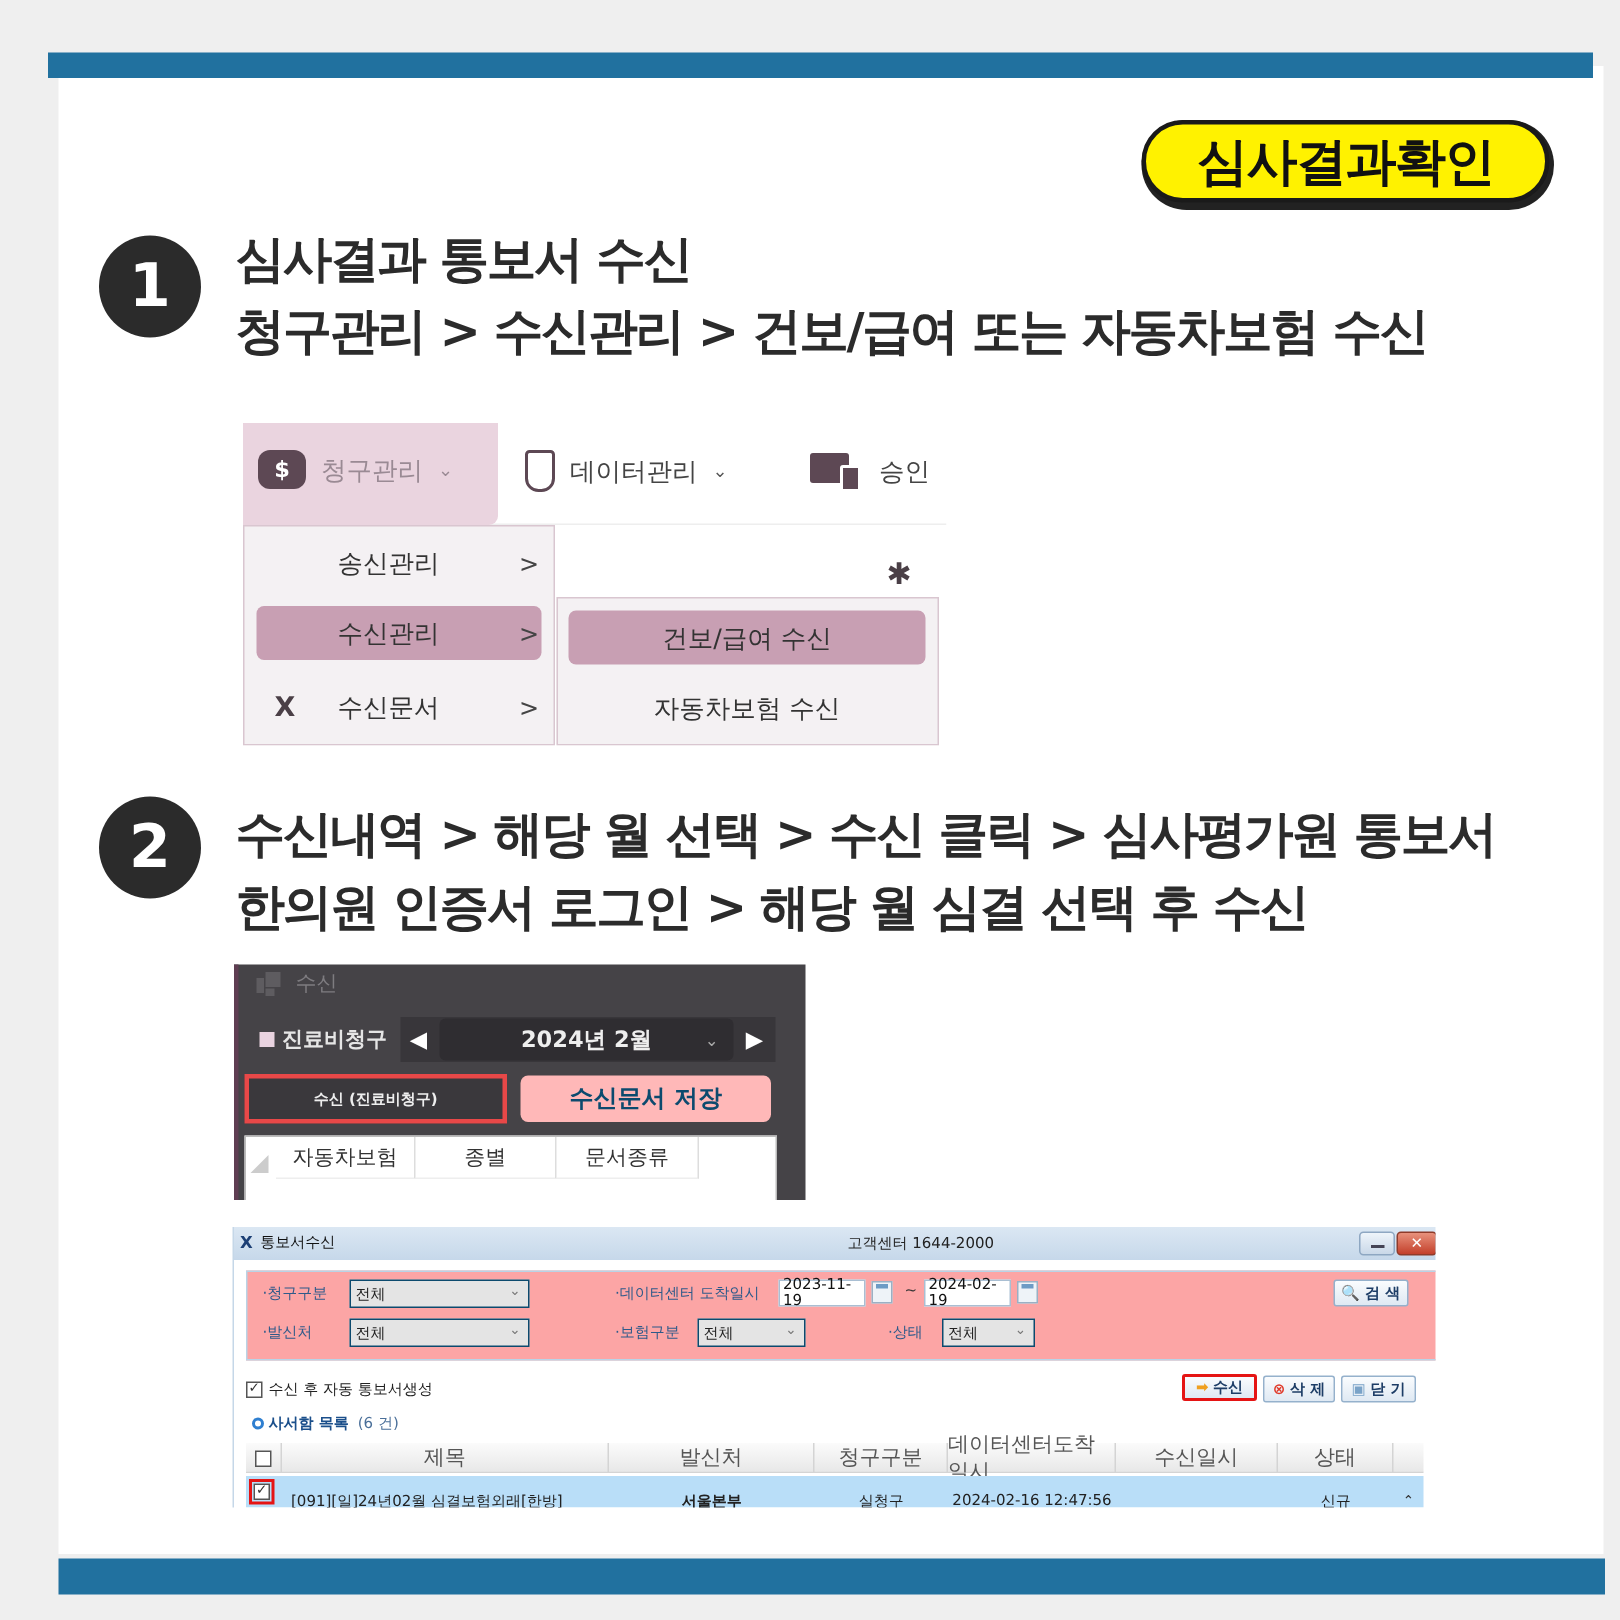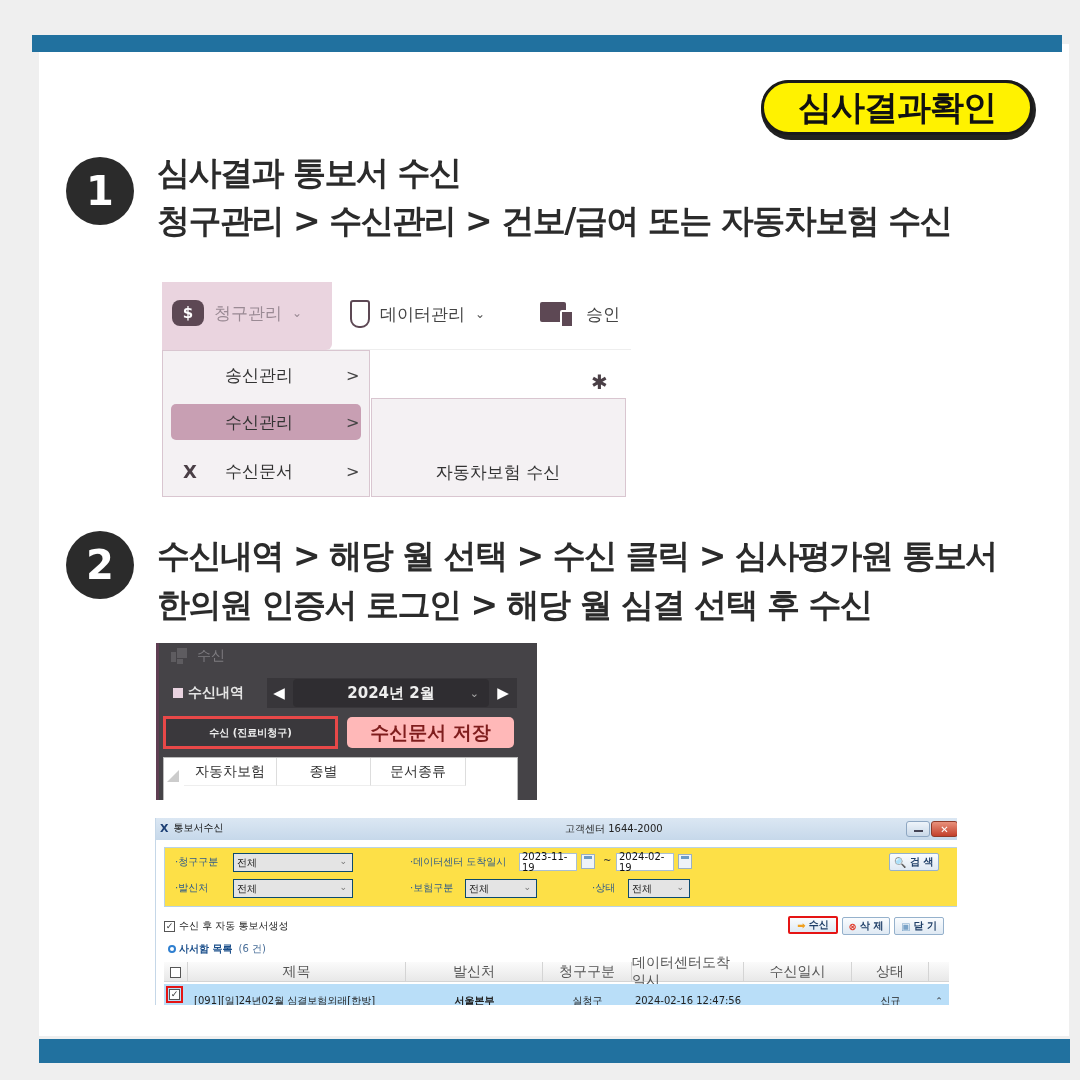--- a/index.html
+++ b/index.html
@@ -55,34 +55,34 @@
   .s2-title { position: absolute; left: 12px; top: 4px; font-size: 14px; color: #7e7c80; display: flex; align-items: center; gap: 8px; }
   .s2-title .ico { width: 18px; height: 16px; position: relative; }
   .s2-title .ico i { position: absolute; background: #5e5c60; display: block; }
   .s2-label { position: absolute; left: 14px; top: 41px; font-size: 14px; color: #e5e5e5; font-weight: bold; display: flex; align-items: center; gap: 5px; }
   .s2-label .sq { width: 10px; height: 10px; background: #e9d3e0; display: inline-block; }
   .s2-nav { position: absolute; left: 108px; top: 35px; width: 250px; height: 30px; background: #38363a; }
   .s2-arrow { position: absolute; top: 35px; width: 22px; height: 30px; color: #fff; font-size: 15px; display: flex; align-items: center; justify-content: center; background: #38363a; }
   .s2-month { position: absolute; left: 134px; top: 36px; width: 196px; height: 28px; background: #2f2d31; border-radius: 4px; color: #eee; font-size: 15px; font-weight: bold; display: flex; align-items: center; justify-content: center; }
   .s2-month .dd { position: absolute; right: 10px; font-size: 11px; color: #aaa; font-weight: normal; }
   .s2-btn-recv { position: absolute; left: 4px; top: 73px; width: 175px; height: 33px; background: #3a383c; border: 3px solid #e84848; color: #eee; font-size: 10px; font-weight: bold; display: flex; align-items: center; justify-content: center; }
-  .s2-btn-save { position: absolute; left: 188px; top: 74px; width: 167px; height: 31px; background: #ffb8b8; border-radius: 5px; color: #7f1d1d; font-size: 19px; font-weight: bold; display: flex; align-items: center; justify-content: center; }
+  .s2-btn-save { position: absolute; left: 188px; top: 74px; width: 167px; height: 31px; background: #ffb8b8; border-radius: 5px; color: #0c4a6e; font-size: 16px; font-weight: bold; display: flex; align-items: center; justify-content: center; }
   .s2-table { position: absolute; left: 4px; top: 114px; width: 355px; height: 50px; background: #fff; border: 1px solid #bbb; }
   .s2-th { position: absolute; top: 0; height: 28px; font-size: 14px; color: #333; display: flex; align-items: center; justify-content: center; border-right: 1px solid #ddd; border-bottom: 1px solid #eee; }
   .s2-corner { position: absolute; left: 3px; top: 12px; width: 0; height: 0; border-left: 12px solid transparent; border-bottom: 12px solid #ccc; }
 
   
   .shot3 { position: absolute; left: 155px; top: 818px; width: 802px; height: 187px; background: #fff; font-family: "DejaVu Sans", sans-serif; overflow: hidden; border-left: 1px solid #c5d7e8; }
   .s3-titlebar { position: absolute; left: 0; top: 0; width: 802px; height: 22px; background: linear-gradient(#dbe7f3, #c6d8ea); }
   .s3-title { position: absolute; left: 4px; top: 3px; font-size: 10px; color: #111; display: flex; align-items: center; gap: 5px; }
   .s3-center { position: absolute; left: 409px; top: 4px; font-size: 10px; color: #222; }
   .s3-min { position: absolute; left: 750px; top: 3px; width: 24px; height: 16px; border: 1px solid #8ea7c2; border-radius: 3px; background: linear-gradient(#eef4fa,#c9d8e8); }
   .s3-min::after { content: ""; position: absolute; left: 7px; top: 8px; width: 9px; height: 2px; background: #445; }
   .s3-close { position: absolute; left: 775px; top: 3px; width: 27px; height: 16px; border: 1px solid #8f3b2a; border-radius: 3px; background: linear-gradient(#e8917c,#c3402b); color: #fff; font-size: 10px; font-weight: bold; display: flex; align-items: center; justify-content: center; }
-  .s3-filter { position: absolute; left: 8px; top: 29px; width: 908px; height: 60px; background: #fde047; border: 1px solid #b9d3e6; }
+  .s3-filter { position: absolute; left: 8px; top: 29px; width: 908px; height: 60px; background: #fca5a5; border: 1px solid #b9d3e6; }
   .s3-lbl { position: absolute; font-size: 10px; color: #2e5a8a; }
   .s3-sel { position: absolute; height: 19px; background: #e4e4e4; border: 1px solid #0c4a6e; font-size: 10px; color: #222; padding-left: 3px; display: flex; align-items: center; text-align: center; }
   .s3-sel .dd { position: absolute; right: 5px; top: 2px; font-size: 9px; color: #777; }
   .s3-date { position: absolute; height: 18px; background: #fff; border: 1px solid #a9bfd3; font-size: 10px; color: #111; padding-left: 2px; display: flex; align-items: center; }
   .s3-cal { position: absolute; width: 14px; height: 15px; border: 1px solid #9ab0c4; background: #eef3f8; }
   .s3-cal::after { content: ""; position: absolute; left: 2px; top: 1px; width: 8px; height: 3px; background: #6d9bc5; }
   .s3-tilde { position: absolute; font-size: 10px; color: #333; }
   .s3-btn { position: absolute; height: 18px; background: linear-gradient(#fafcfe,#dfe9f3); border: 1px solid #95b1cc; border-radius: 2px; font-size: 10px; font-weight: bold; color: #1d3d66; display: flex; align-items: center; justify-content: center; gap: 3px; }
   .s3-btn.hl { border: 2px solid #e51414; }
   .s3-check-row { position: absolute; left: 8px; top: 101px; font-size: 10px; color: #222; display: flex; align-items: center; gap: 4px; }
@@ -143,40 +143,41 @@
       <span class="chev">&gt;</span>
     </div>
     <div class="s1-dd-item" style="top:102px;">
       <span style="position:absolute;left:12px;font-weight:bold;font-size:18px;color:#4a3f46;">X</span>
       <span class="txt">수신문서</span>
       <span class="chev">&gt;</span>
     </div>
   </div>
   <div class="s1-gear">✱</div>
   <div class="s1-sub">
+    <div class="s1-sub-item active" style="top:8px;">건보/급여 수신</div>
     <div class="s1-sub-item" style="top:55px;">자동차보험 수신</div>
   </div>
 </div>
 
 <div class="step-num" style="left:66px;top:531px;">2</div>
 <div class="step-title" style="left:157px;top:533px;">수신내역 &gt; 해당 월 선택 &gt; 수신 클릭 &gt; 심사평가원  통보서</div>
 <div class="step-title" style="left:157px;top:582px;">한의원 인증서 로그인 &gt; 해당 월 심결 선택 후 수신</div>
 
 <div class="shot2">
   <div class="s2-title">
     <span class="ico">
       <i style="left:0;top:4px;width:5px;height:10px;"></i>
       <i style="left:6px;top:0;width:10px;height:10px;"></i>
       <i style="left:6px;top:11px;width:6px;height:5px;"></i>
     </span>
     <span>수신</span>
   </div>
   <div class="s2-label">
     <span class="sq"></span>
-    <span>수신내역</span>
+    <span>진료비청구</span>
   </div>
   <div class="s2-nav"></div>
   <div class="s2-arrow" style="left:109px;">◀</div>
   <div class="s2-month">
     <span>2024년 2월</span>
     <span class="dd">⌄</span>
   </div>
   <div class="s2-arrow" style="left:333px;">▶</div>
   <div class="s2-btn-recv">수신 (진료비청구)</div>
   <div class="s2-btn-save">수신문서 저장</div>

